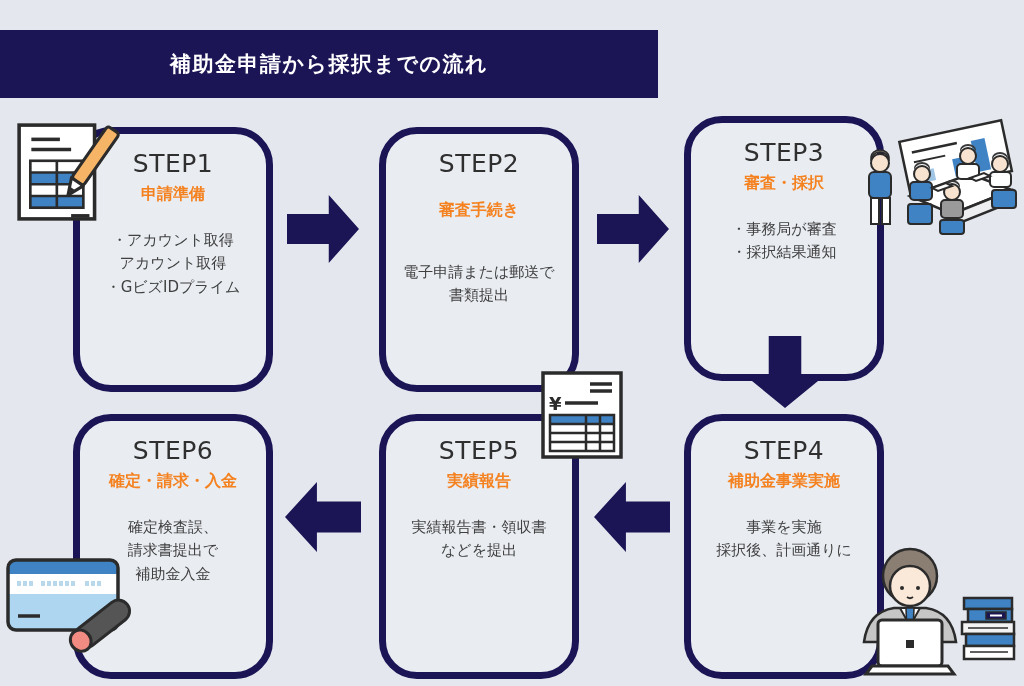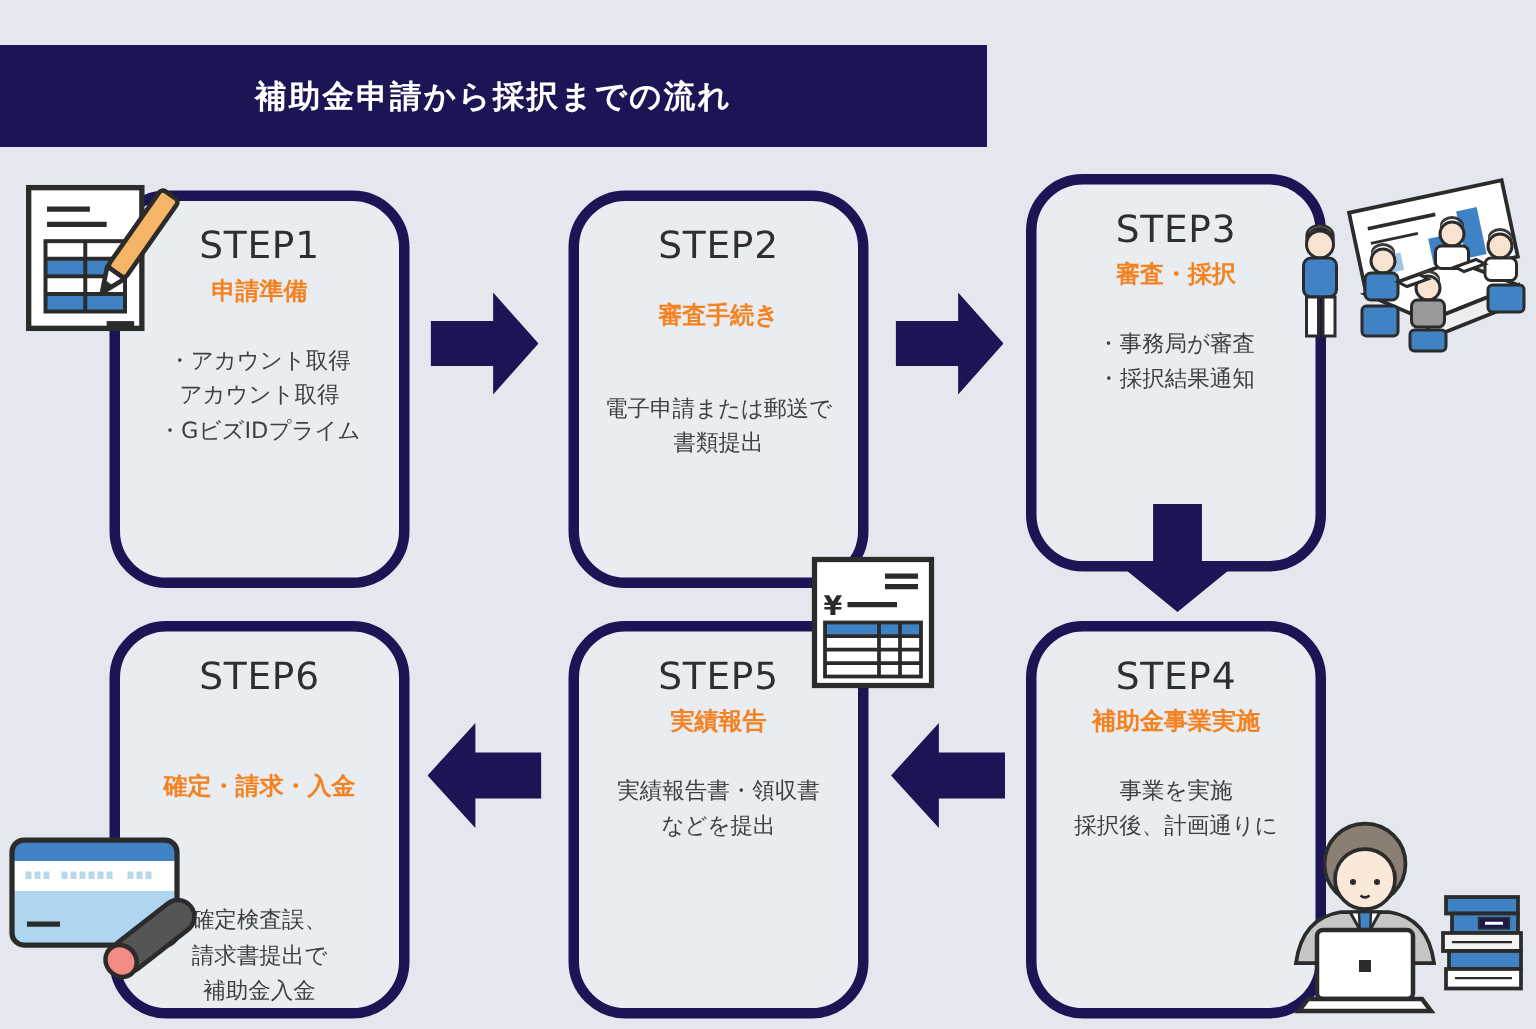--- a/index.html
+++ b/index.html
@@ -18,21 +18,21 @@
             padding-top:15px;}
   .step-label{font-size:25px;color:var(--text-dark);letter-spacing:.5px;}
   .step-title{font-size:16px;font-weight:bold;color:var(--orange);margin-top:6px;white-space:nowrap;}
   .step-body{font-size:15px;color:var(--text-body);line-height:1.55;margin-top:24px;}
   .step-body div:empty{display:none;}
   .pos-step1{left:73px;top:127px;}
   .pos-step2{left:379px;top:127px;gap:16px;}
   .pos-step3{left:684px;top:116px;}
   .pos-step4{left:684px;top:414px;}
   .pos-step5{left:379px;top:414px;}
-  .pos-step6{left:73px;top:414px;justify-content:space-between;}
+  .pos-step6{left:73px;top:414px;}
   .arrow{position:absolute;background:var(--navy);}
   .arrow-right{clip-path:polygon(0 28%,58% 28%,58% 0,100% 50%,58% 100%,58% 72%,0 72%);}
   .arrow-left{clip-path:polygon(100% 28%,42% 28%,42% 0,0 50%,42% 100%,42% 72%,100% 72%);}
   .arrow-down{clip-path:polygon(28% 0,72% 0,72% 58%,100% 58%,50% 100%,0 58%,28% 58%);}
   .a1{left:287px;top:195px;width:72px;height:68px;}
   .a2{left:597px;top:195px;width:72px;height:68px;}
   .a3{left:748px;top:336px;width:74px;height:72px;}
   .a4{left:594px;top:482px;width:76px;height:70px;}
   .a5{left:285px;top:482px;width:76px;height:70px;}
   .illus{position:absolute;z-index:5;}

